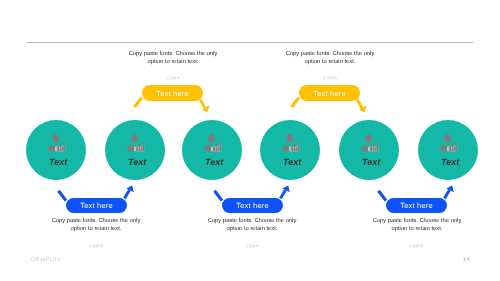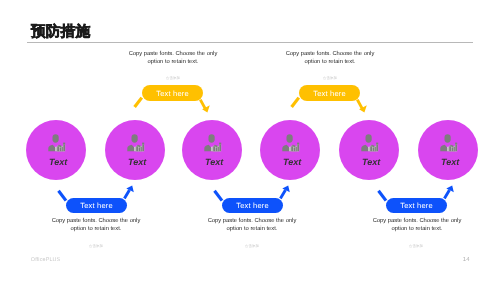--- a/index.html
+++ b/index.html
@@ -6,21 +6,21 @@
   body{width:500px;height:281px;background:#fff;overflow:hidden;
        font-family:"Liberation Sans",sans-serif;-webkit-font-smoothing:antialiased;text-rendering:geometricPrecision;}
   .slide{position:relative;width:500px;height:281px;background:#fff;transform:translateZ(0);will-change:transform;}
 
   
   .title{position:absolute;left:31px;top:25px;font-size:14.8px;font-weight:bold;color:#1a1a1a;
          letter-spacing:0px;line-height:1;-webkit-text-stroke:0.55px #1a1a1a;}
   .title-rule{position:absolute;left:27px;top:42px;width:446px;height:1px;background:#b8b8b8;}
 
   
-  .circ{position:absolute;width:60px;height:60px;border-radius:50%;background:#d946ef;}
+  .circ{position:absolute;width:60px;height:60px;border-radius:50%;background:#14b8a6;}
   .circ .lbl{position:absolute;left:2.2px;width:100%;top:38px;text-align:center;
              font-size:9px;font-weight:bold;font-style:italic;color:#333;line-height:1;}
   .circ .ico{position:absolute;left:22.4px;top:13.9px;}
 
   
   .pill{position:absolute;height:15.8px;border-radius:9px;display:flex;align-items:center;
         justify-content:center;font-size:7.5px;font-weight:normal;color:#fff;letter-spacing:.2px;}
   .pill.y{background:#ffc000;}
   .pill.b{background:#0d52fb;}
 
@@ -31,21 +31,20 @@
   
   .foot-left{position:absolute;left:30.8px;top:257.6px;font-size:5.4px;color:#c9c9c9;letter-spacing:.15px;line-height:1;}
   .foot-right{position:absolute;left:462.8px;top:257px;font-size:6px;color:#b0b0b0;line-height:1;}
 
   svg{display:block;overflow:visible;}
 </style>
 </head>
 <body>
 
 <div class="slide">
-  <div class="title">预防措施</div>
   <div class="title-rule"></div>
 
   <div class="circ" style="left:26px;top:120px">
     <span class="ico">
       <svg width="18" height="18" viewBox="0 0 18 18">
           <use href="#ic-userchart"></use>
         </svg>
     </span>
     <span class="lbl">Text</span>
   </div>

